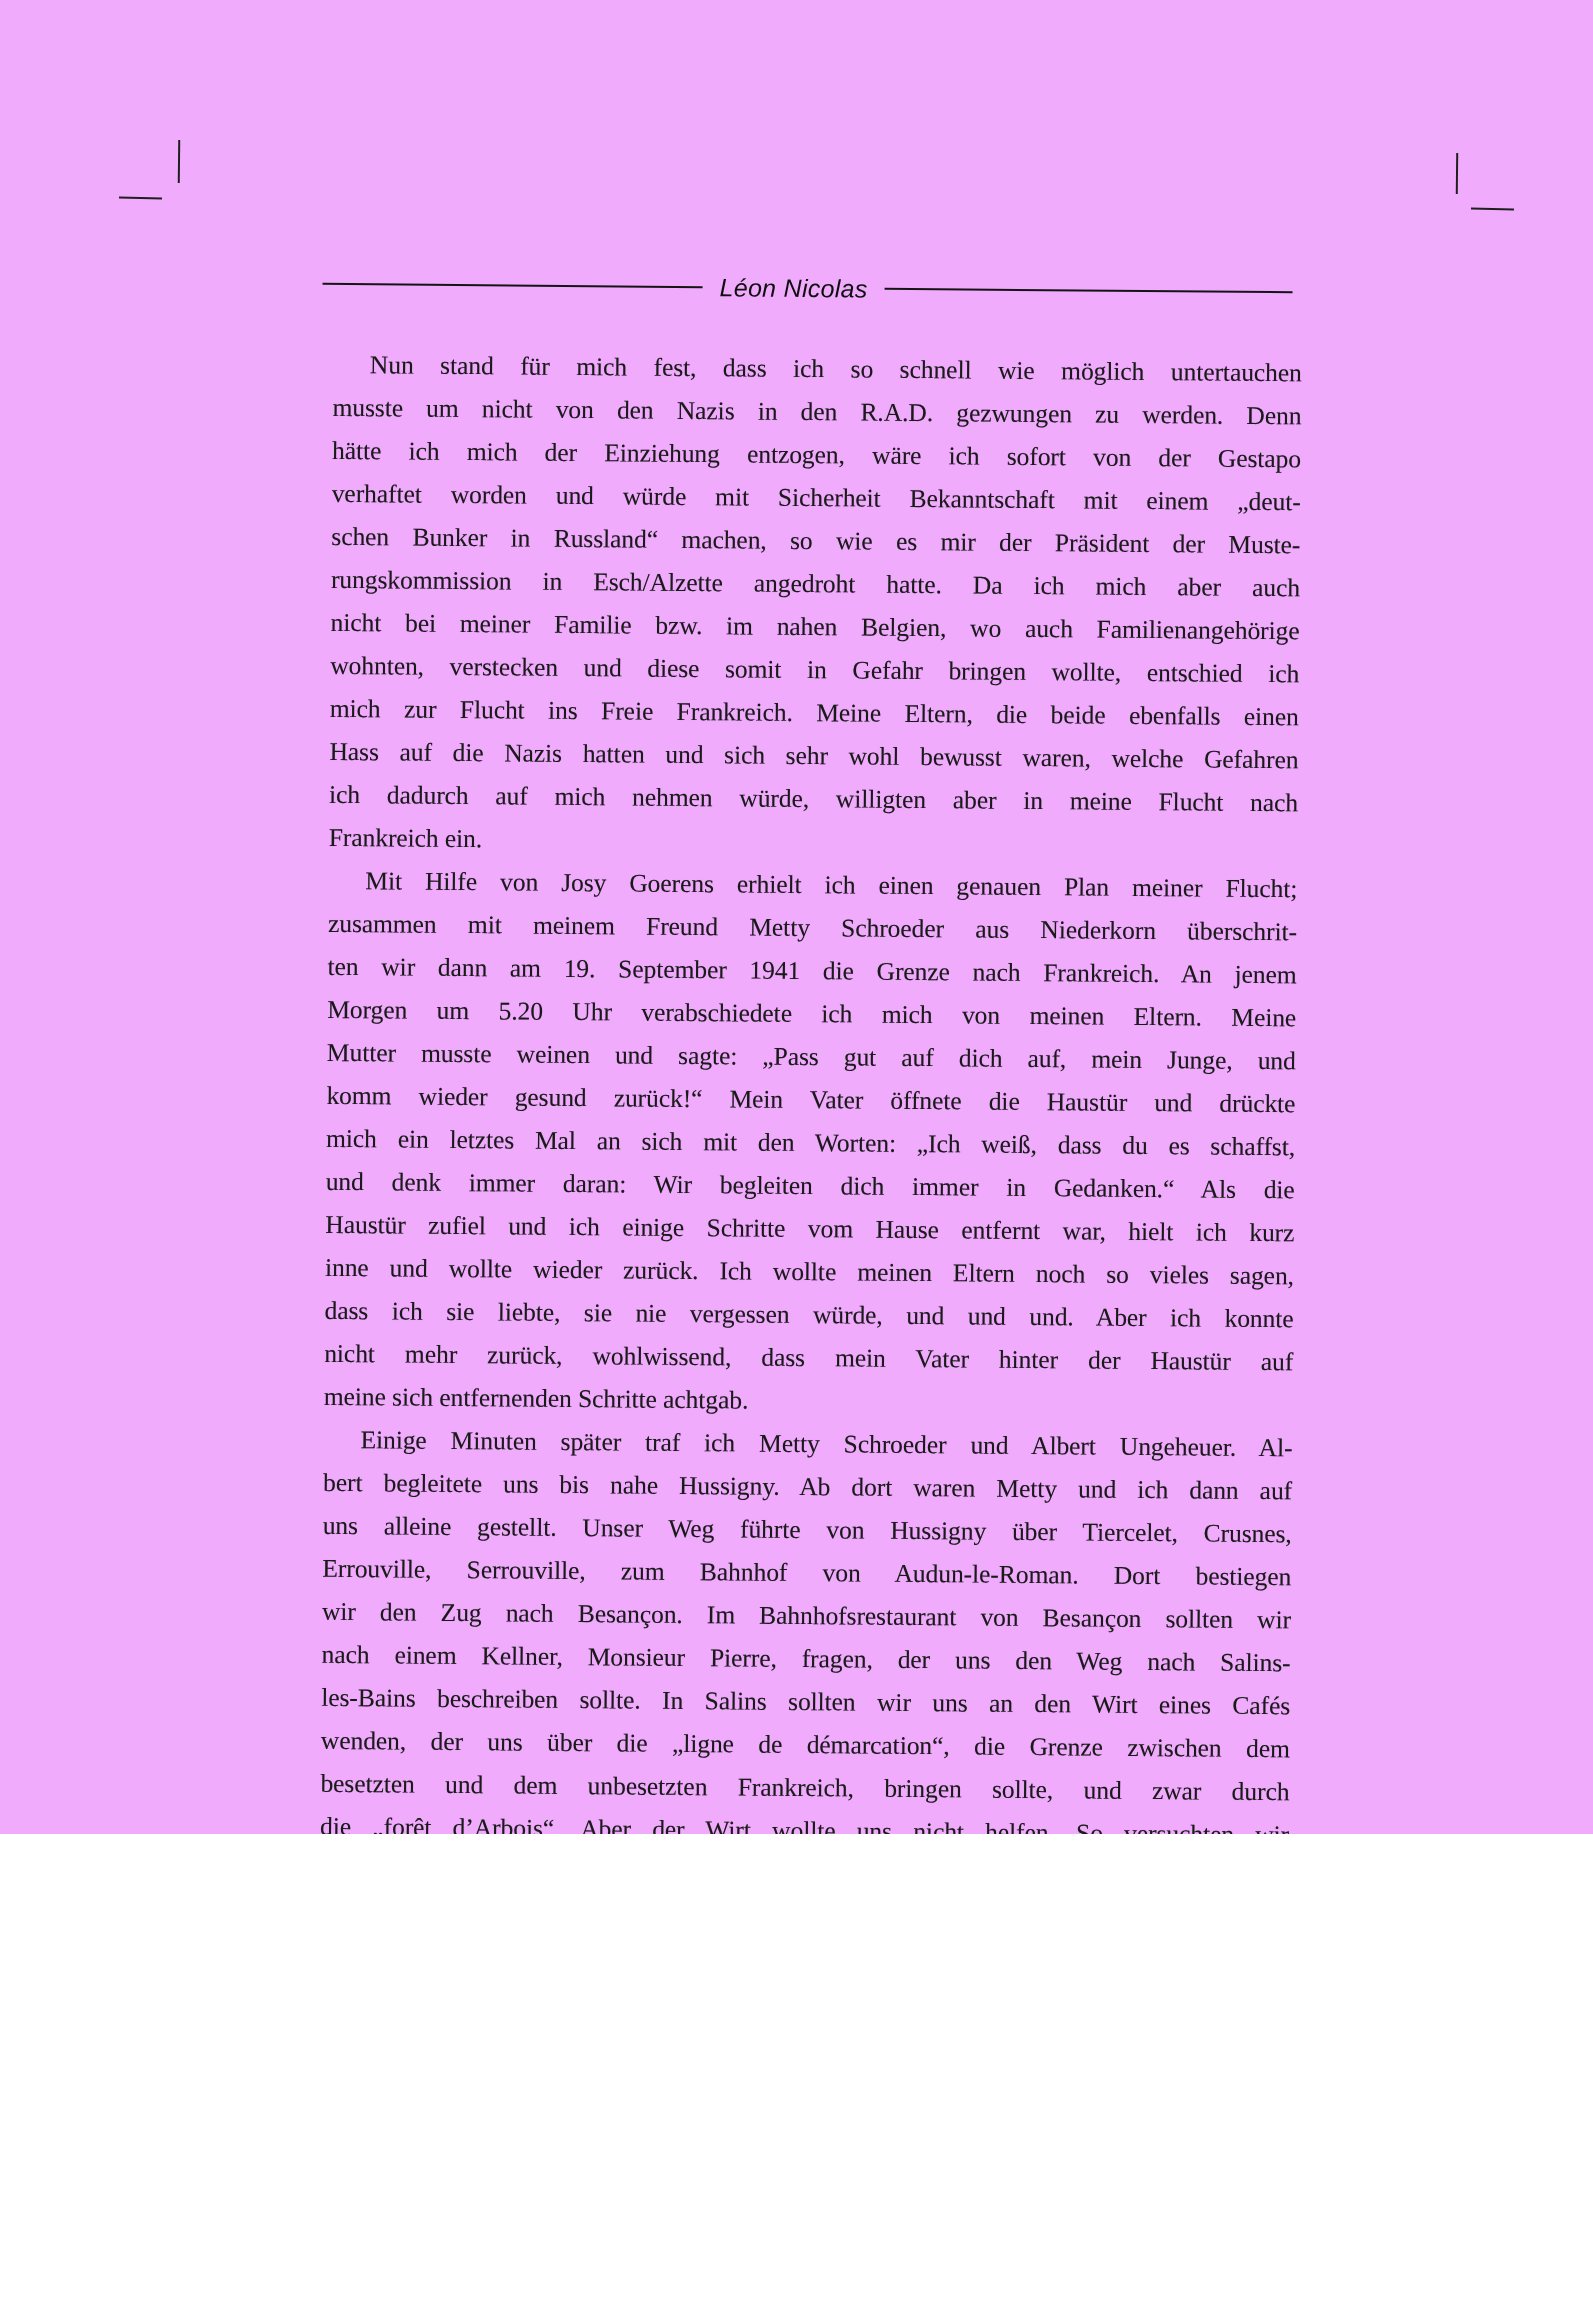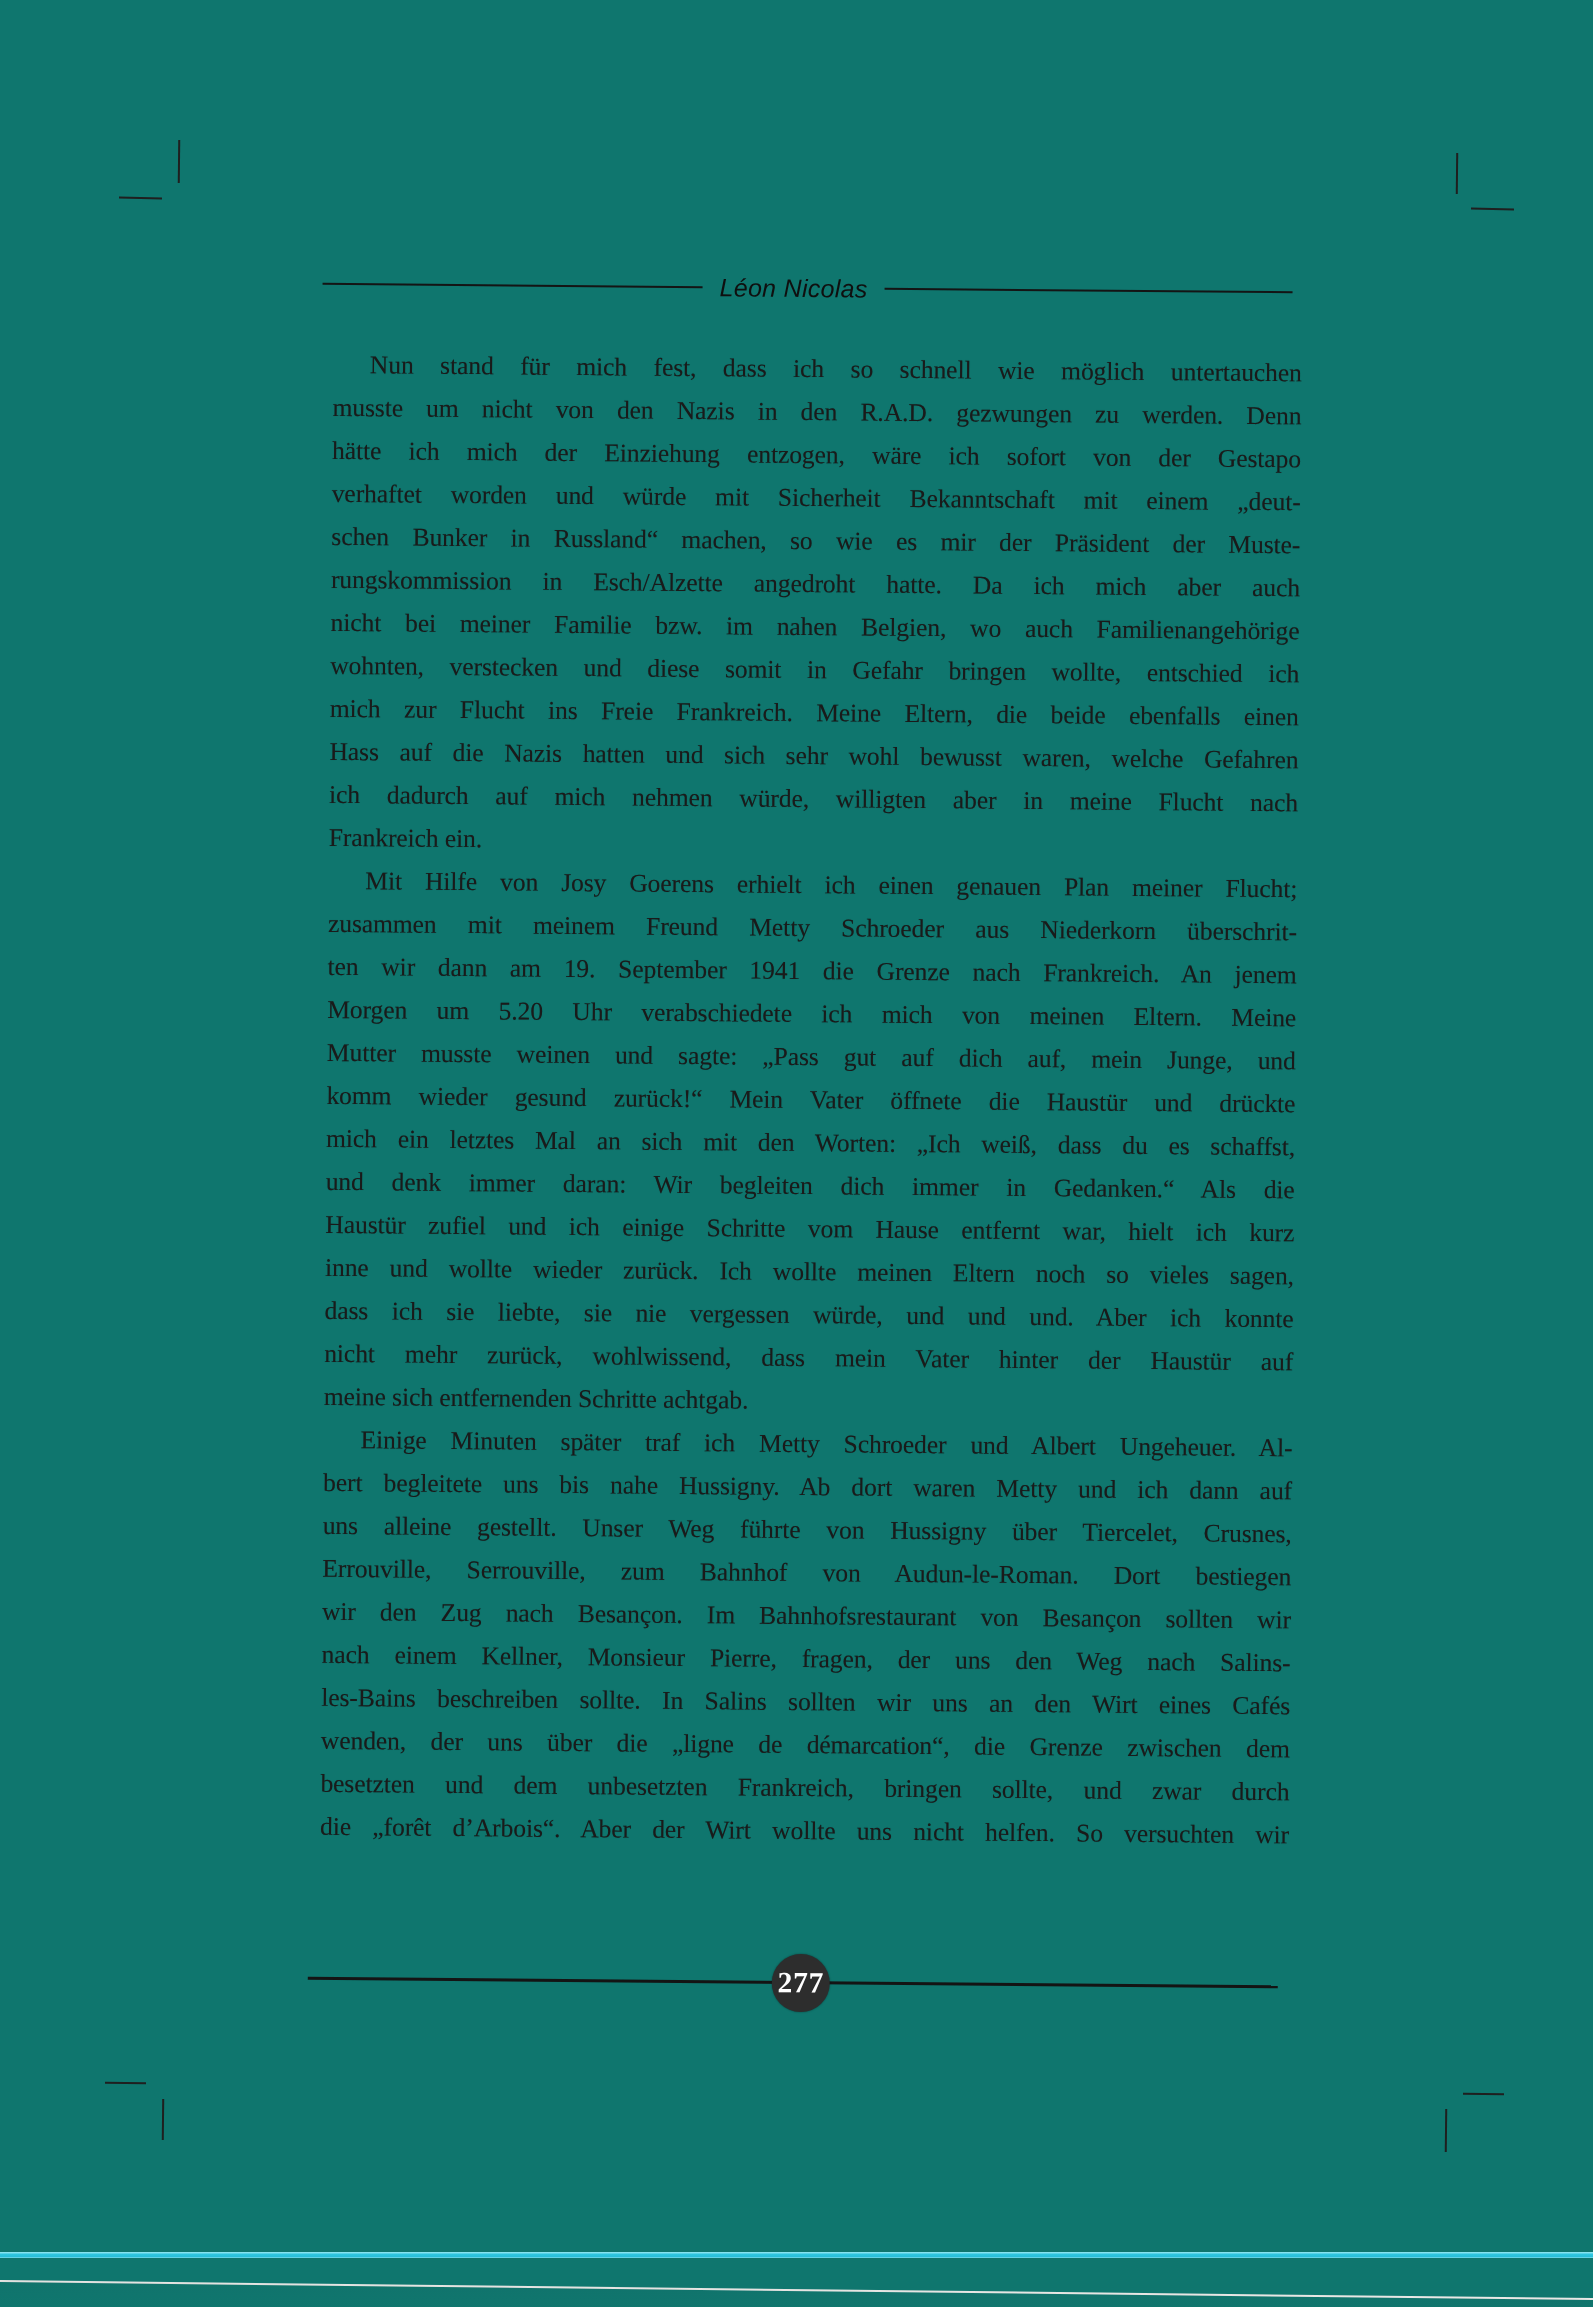--- a/index.html
+++ b/index.html
@@ -1,20 +1,20 @@
 <!DOCTYPE html>
 <html style="--ink: #1a1a1a; --accent: #2fc6e0; --badge: #2d2d2d; --pagenum: #ffffff;font-size:10.5px"><head>
 <meta charset="utf-8">
 <style>
   html, body { margin: 0; padding: 0; background: #ffffff; }
   .page {
     position: relative;
     width: 1594px;
-    height: 2307px;
-    background: #0f766e;
+    height: 1834px;
+    background: #f0abfc;
     overflow: hidden;
     font-family: "Liberation Serif", serif;
   }
   
   .scan {
     position: absolute;
     inset: 0;
     transform: rotate(0.5deg);
     transform-origin: 797px 1154px;
   }

